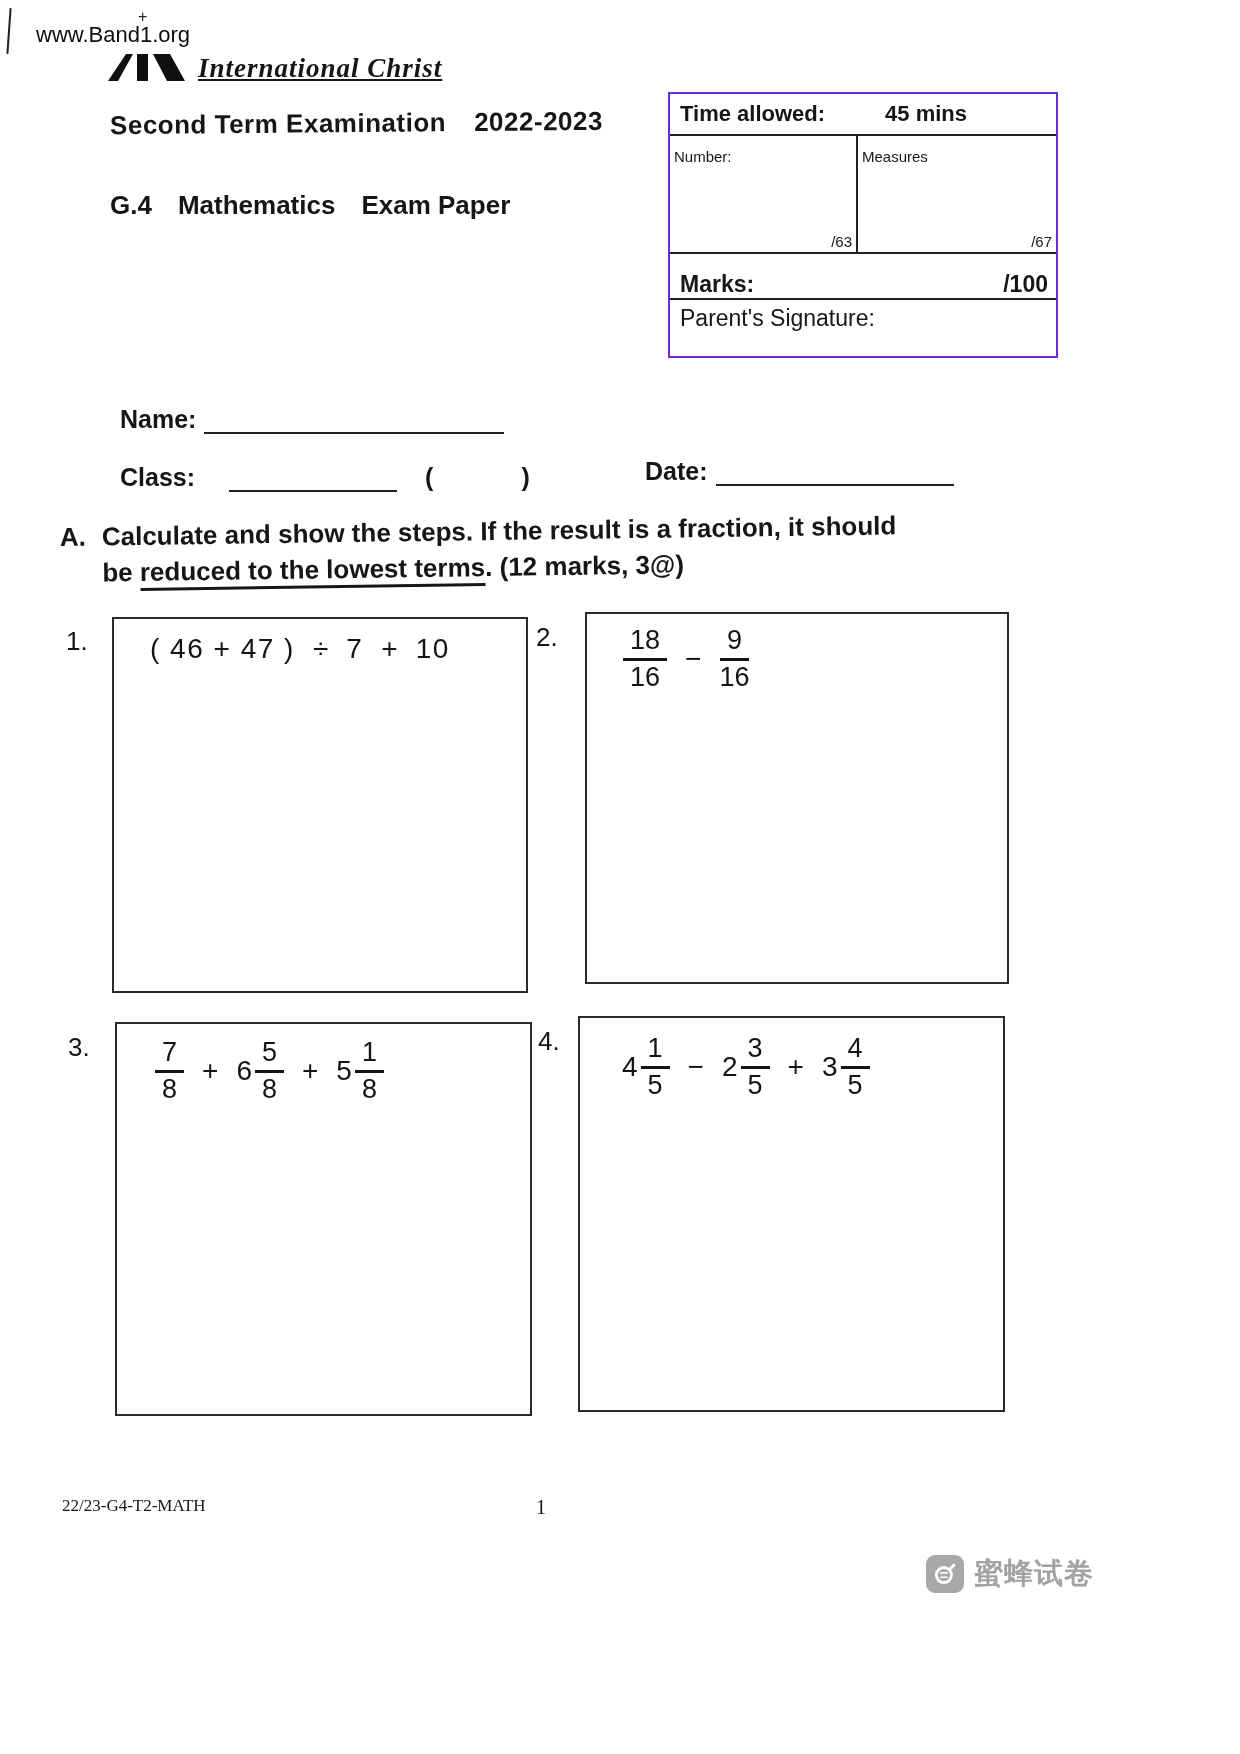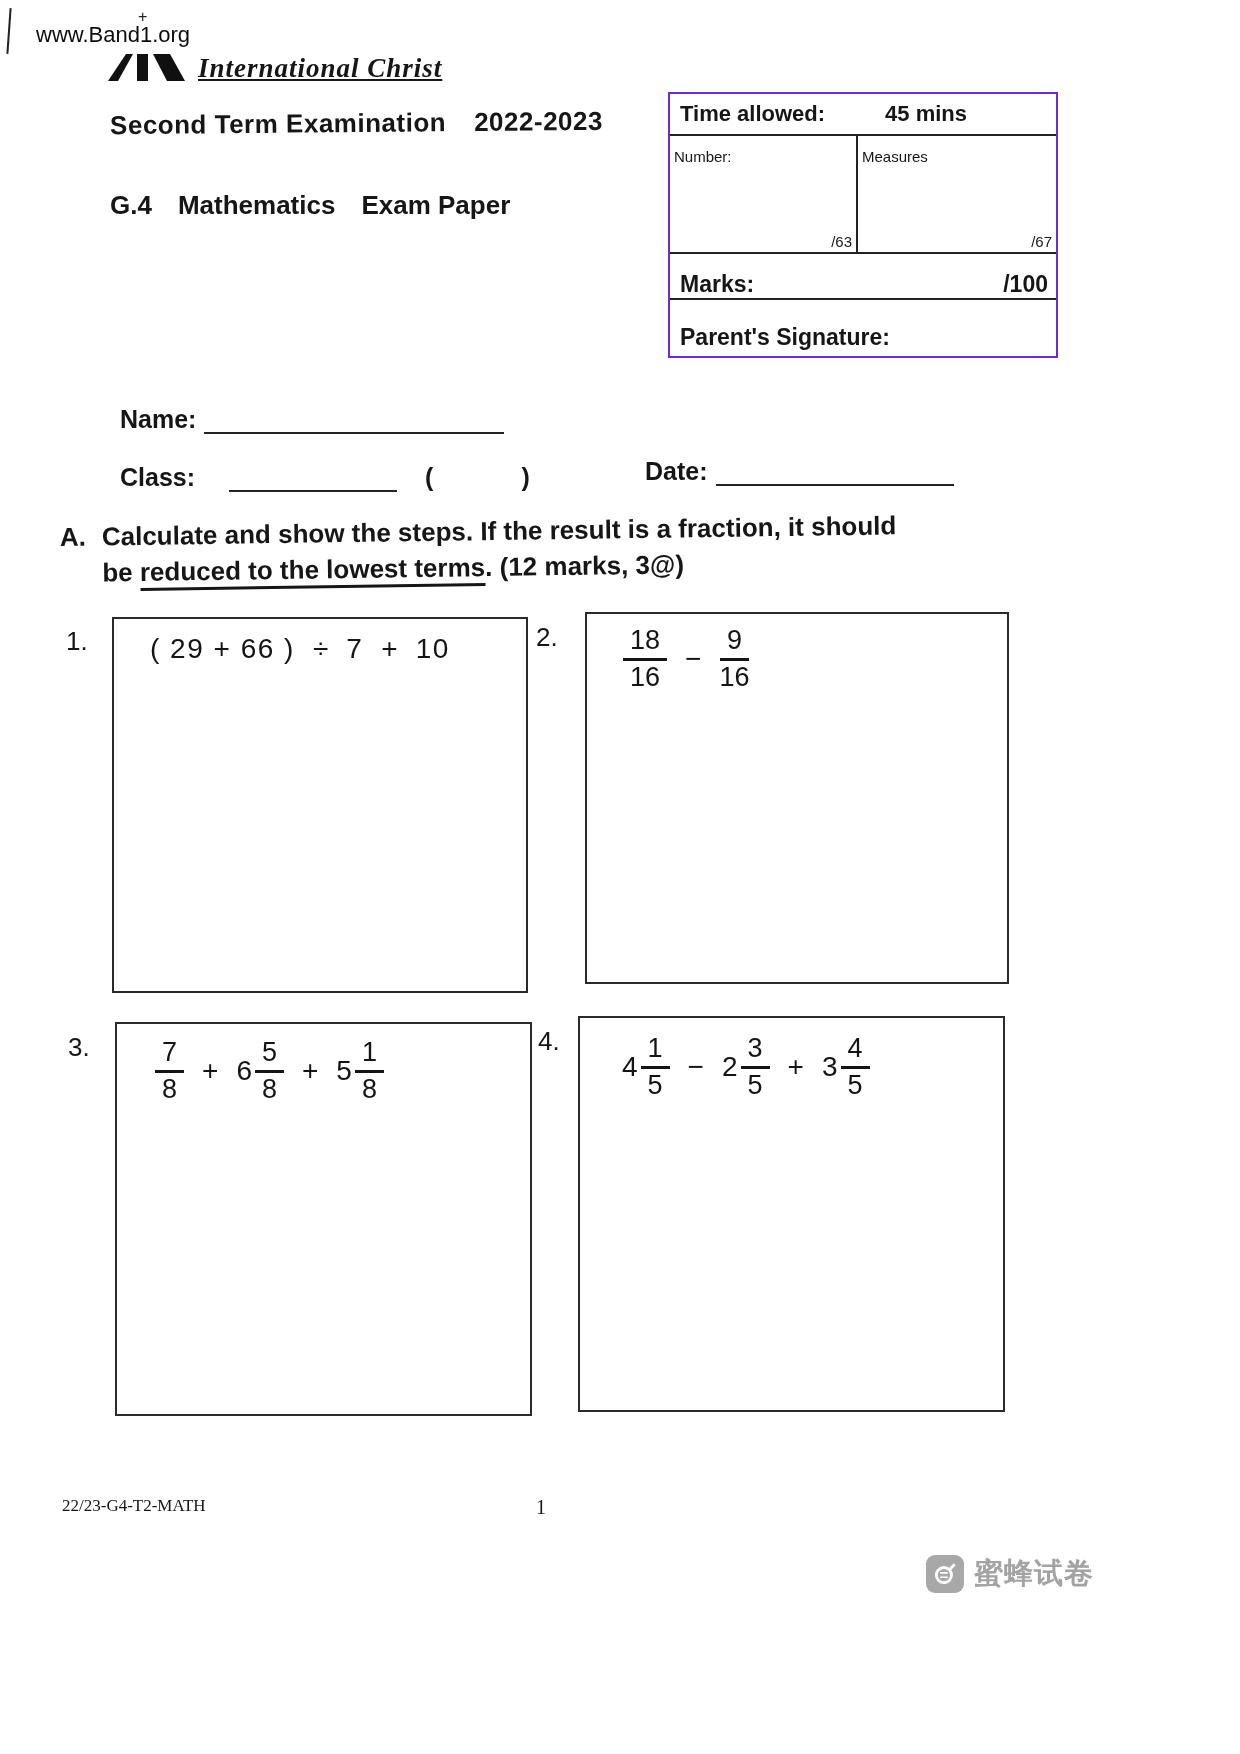--- a/index.html
+++ b/index.html
@@ -29,21 +29,21 @@
   .sb-time{height:40px;display:flex;align-items:center;font-size:22px;font-weight:bold;padding-left:10px;}
   .sb-time .val{font-weight:bold;margin-left:60px;}
   .sb-split{height:116px;display:flex;}
   .sb-cell{position:relative;height:100%;}
   .sb-cell.left{width:186px;border-right:2px solid #222;}
   .sb-cell.right{flex:1;}
   .sb-cell .lbl{position:absolute;left:4px;top:12px;font-size:15px;}
   .sb-cell .tot{position:absolute;right:4px;bottom:2px;font-size:15px;}
   .sb-marks{height:44px;display:flex;align-items:flex-end;justify-content:space-between;
             font-size:23px;font-weight:bold;padding:0 8px 0 10px;}
-  .sb-sign{height:56px;font-size:23px;font-weight:bold;padding:24px 0 0 10px;box-sizing:border-box;}
+  .sb-sign{height:56px;font-size:23px;font-weight:normal;padding:5px 0 0 10px;box-sizing:border-box;}
 
   
   .field-line{position:absolute;font-size:25px;font-weight:bold;display:flex;align-items:flex-end;}
   .fl-name{left:120px;top:404px;}
   .fl-class{left:120px;top:462px;gap:26px;}
   .fl-date{left:645px;top:456px;}
   .uline{display:inline-block;border-bottom:2px solid #222;height:28px;margin-left:8px;}
   .ul-name{width:300px;}
   .ul-class{width:168px;}
   .ul-date{width:238px;}
@@ -162,21 +162,21 @@
     <div class="sa-label">A.</div>
     <div class="sa-text">
       <span>Calculate and show the steps. If the result is a fraction, it should</span><br>
       <span>be </span><span class="underlined">reduced to the lowest terms</span><span>. (12 marks, 3@)</span>
     </div>
   </div>
 
   <div class="qnum" id="q1num">1.</div>
   <div class="qbox" id="q1box">
     <div class="expr">
-        <span class="txt">( 29 + 66 )</span>
+        <span class="txt">( 46 + 47 )</span>
         <span class="op">÷</span>
         <span class="txt">7</span>
         <span class="op">+</span>
         <span class="txt">10</span>
       </div>
   </div>
 
   <div class="qnum" id="q2num">2.</div>
   <div class="qbox" id="q2box">
     <div class="expr">

